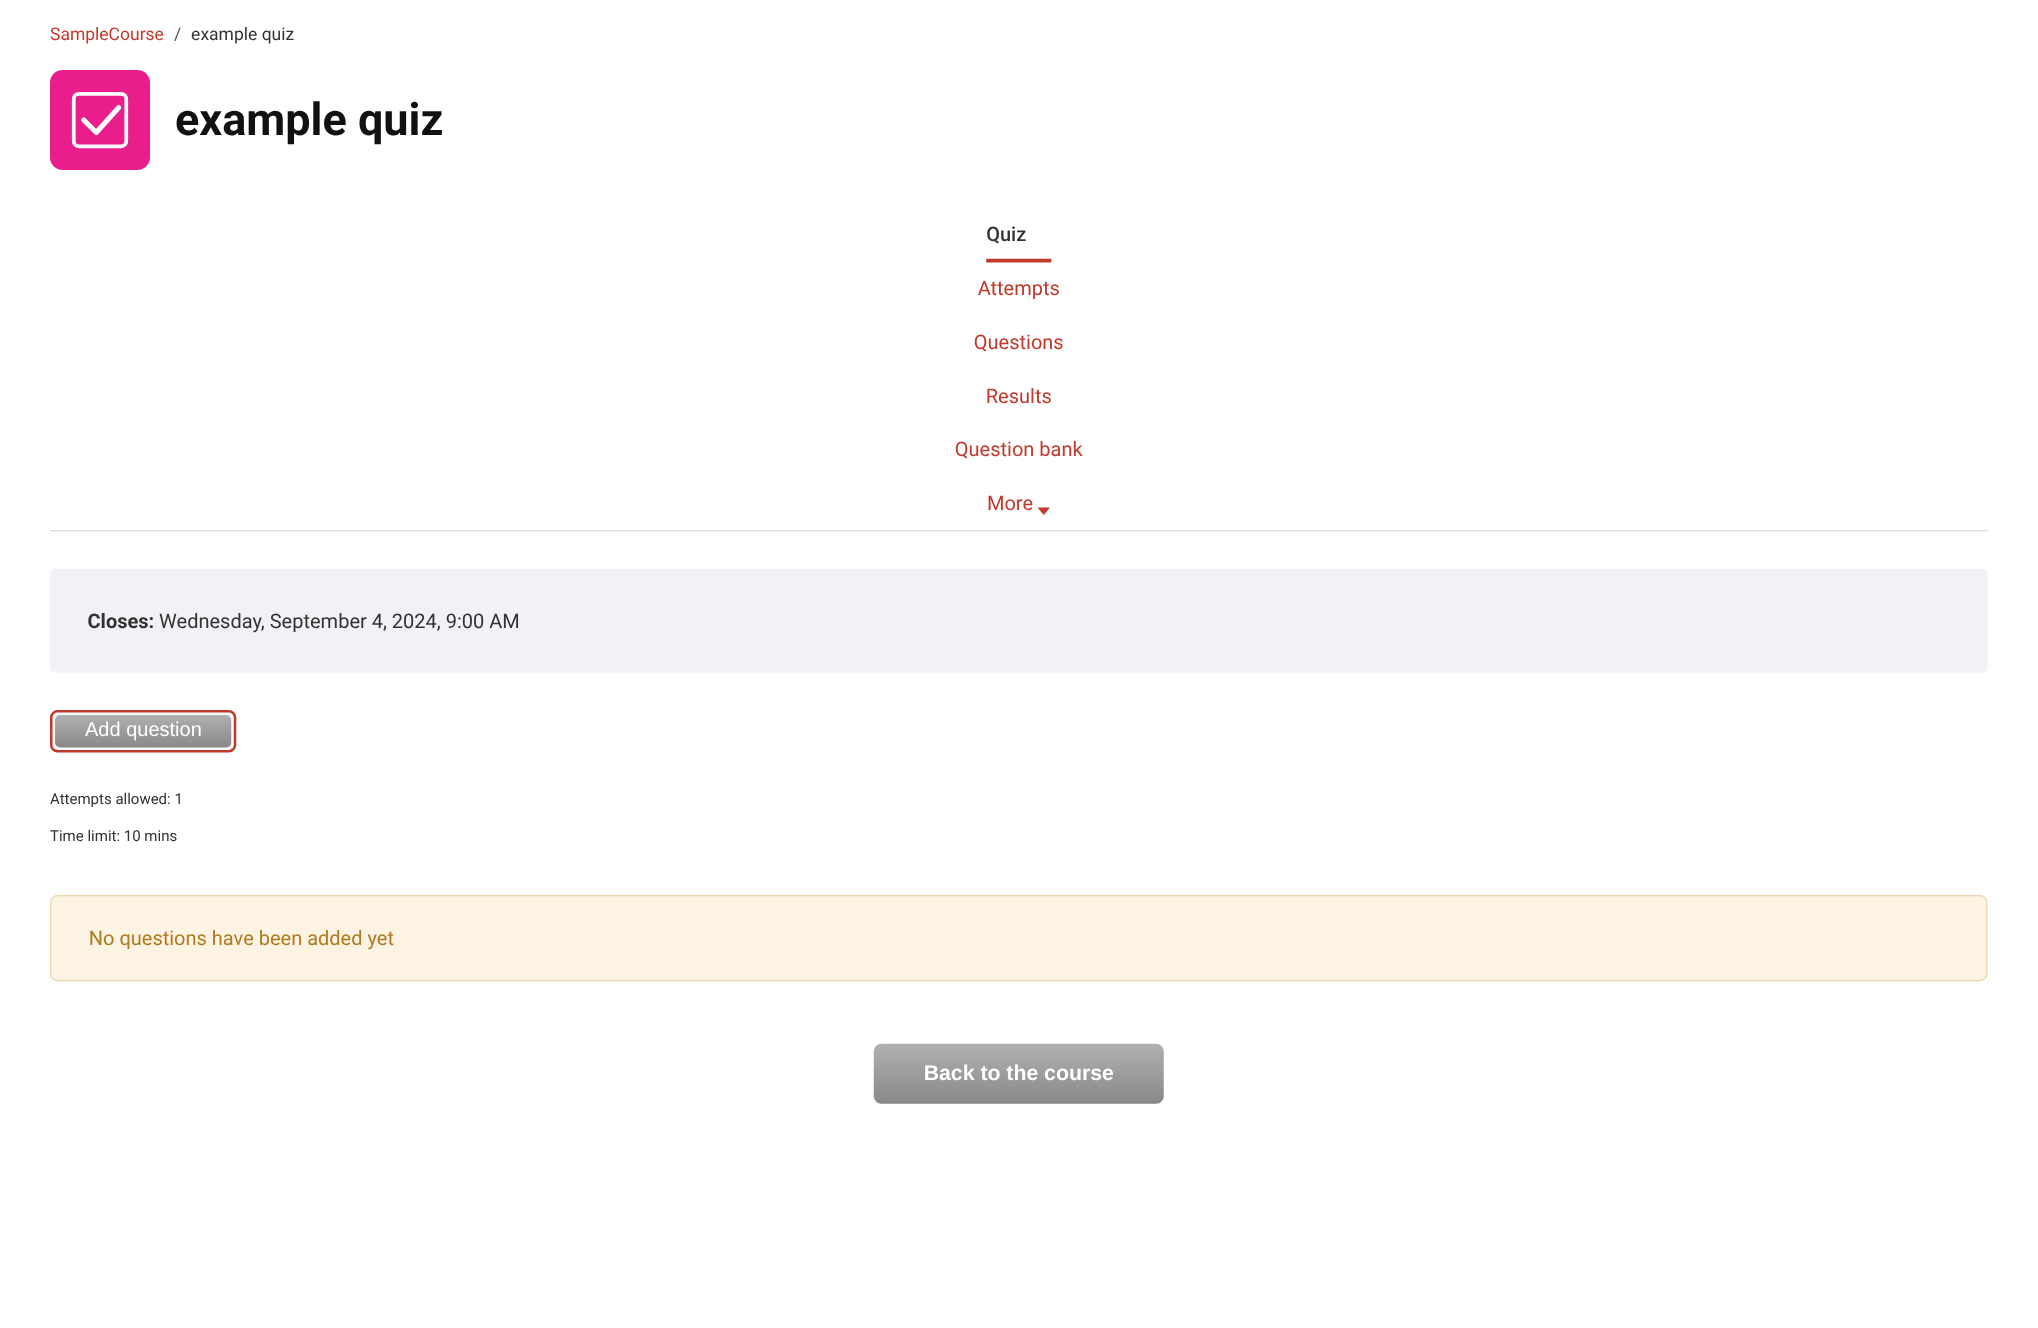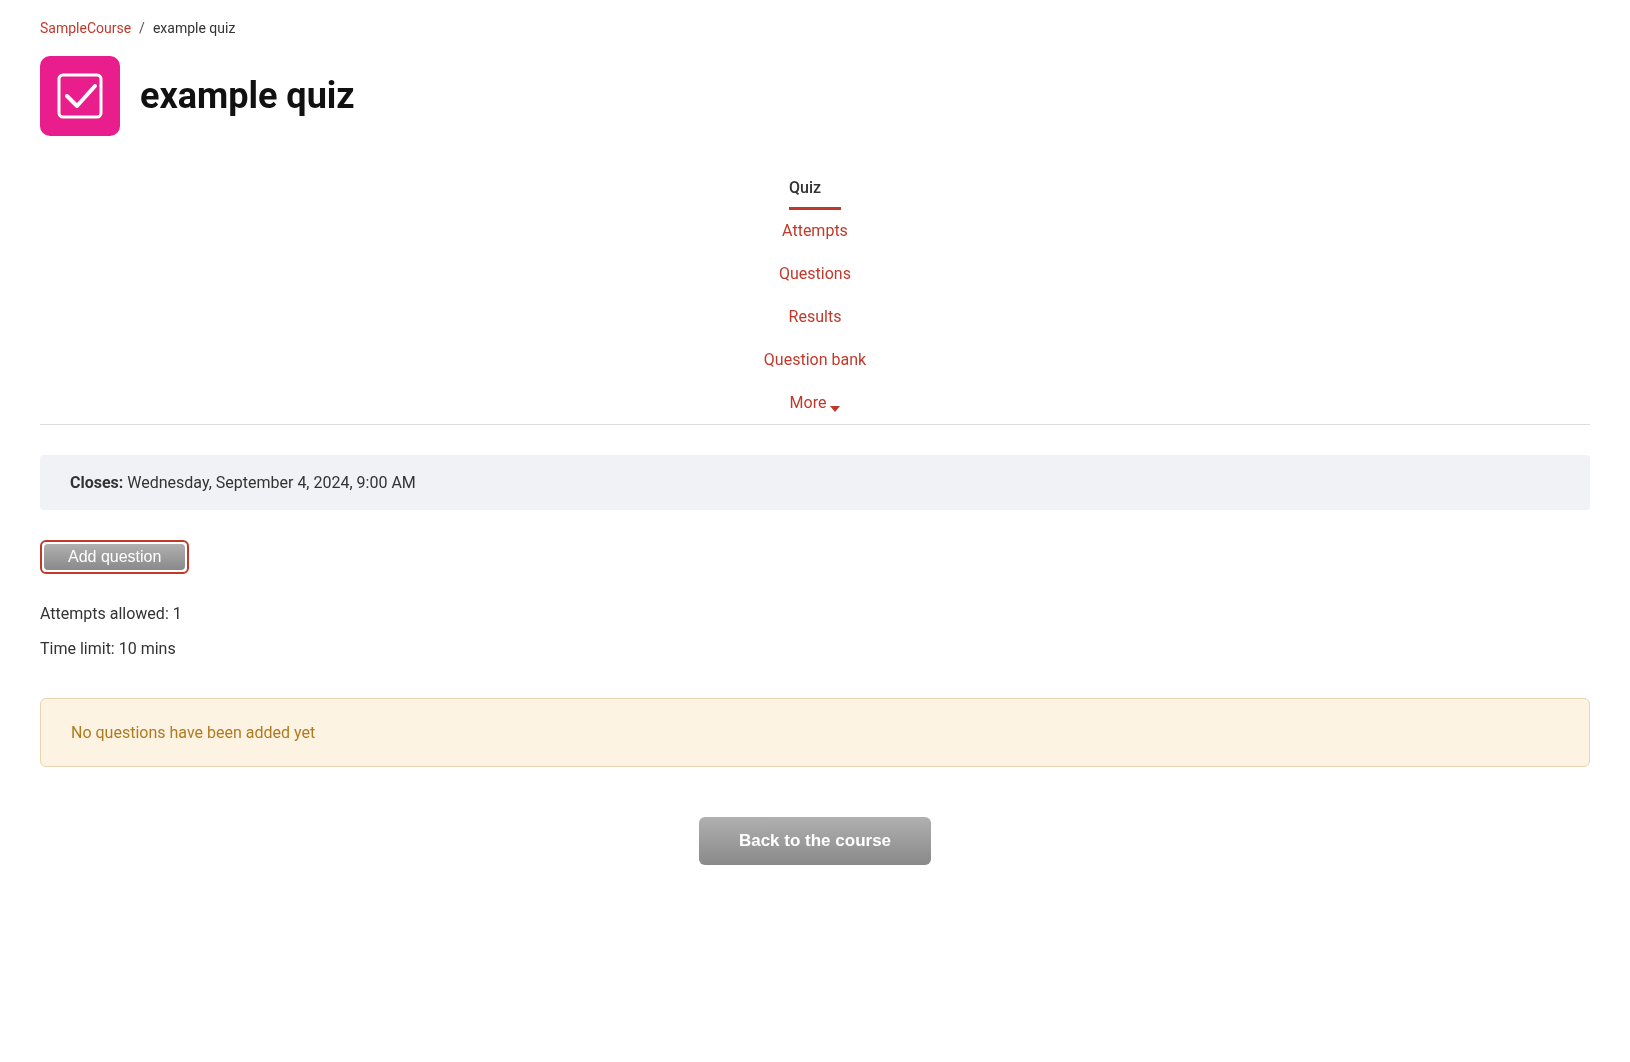--- a/index.html
+++ b/index.html
@@ -126,21 +126,21 @@
     }
 
     
     .main-content {
       padding-top: 30px;
     }
 
     
     .closes-banner {
       background: #f0f2f5;
-      padding: 18px 30px;
+      padding: 32px 30px;
       border-radius: 4px;
       margin-bottom: 30px;
       font-size: 16px;
     }
 
     .closes-label {
       font-weight: 700;
     }
 
     
@@ -169,21 +169,21 @@
 
     
     .info-list {
       display: flex;
       flex-direction: column;
       gap: 16px;
       margin-bottom: 40px;
     }
 
     .info-item {
-      font-size: 16px;
+      font-size: 12px;
       color: #333;
     }
 
     
     .warning-box {
       background: #fdf3e3;
       border: 1px solid #e8d5b0;
       border-radius: 6px;
       padding: 24px 30px;
       margin-bottom: 50px;

